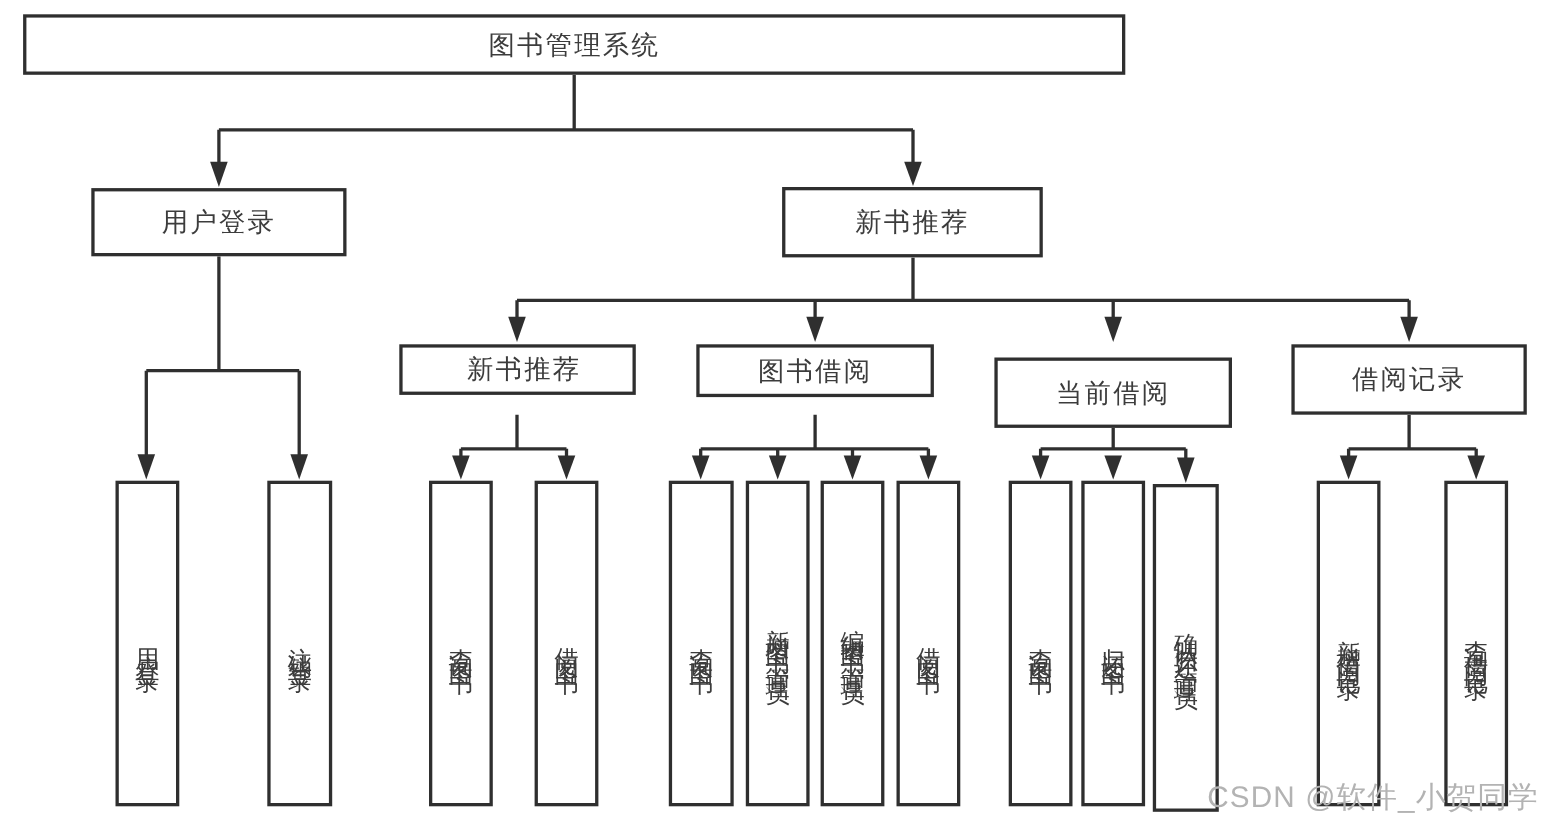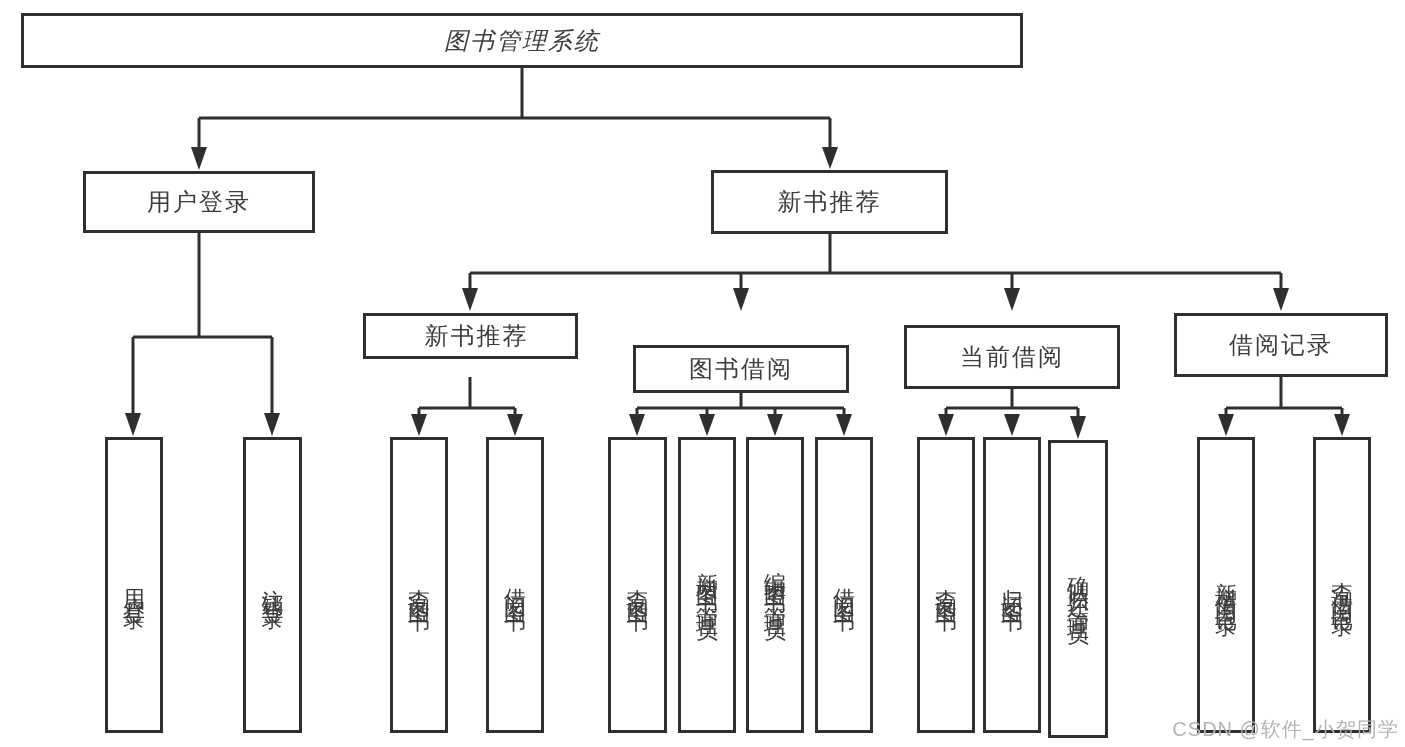--- a/index.html
+++ b/index.html
@@ -48,21 +48,21 @@
     writing-mode: vertical-rl;
     letter-spacing: 7px;
     line-height: 1;
     color: var(--text);
   }
 
   .watermark {
     position: absolute;
     right: 6px;
     bottom: 4px;
-    font-size: 20px;
+    font-size: 27px;
     color: var(--watermark);
     letter-spacing: 1px;
     z-index: 10;
     white-space: nowrap;
   }
 </style>
 </head>
 <body>
 
 <div class="canvas">
@@ -103,35 +103,35 @@
       <polygon points="1004,414 1020,414 1012,436"></polygon>
       <polygon points="1070,416 1086,416 1078,439"></polygon>
     </g>
     <g>
       <path d="M1281,377 V408 M1226,408 H1342 M1226,408 V416 M1342,408 V416"></path>
       <polygon points="1218,414 1234,414 1226,436"></polygon>
       <polygon points="1334,414 1350,414 1342,436"></polygon>
     </g>
   </svg>
 
-  <div class="node h" style="left:21px; top:13px; width:1002px; height:55px;font-style:italic;">
+  <div class="node h" style="left:21px; top:13px; width:1002px; height:55px;">
     <span>图书管理系统</span>
   </div>
 
   <div class="node h" style="left:83px; top:171px; width:232px; height:62px;">
     <span>用户登录</span>
   </div>
   <div class="node h" style="left:711px; top:170px; width:237px; height:64px;">
     <span>新书推荐</span>
   </div>
 
   <div class="node h" style="left:363px; top:313px; width:215px; height:46px;padding-left:12px;">
     <span>新书推荐</span>
   </div>
-  <div class="node h" style="left:633px; top:313px; width:216px; height:48px;margin-top:32px;">
+  <div class="node h" style="left:633px; top:313px; width:216px; height:48px;">
     <span>图书借阅</span>
   </div>
   <div class="node h" style="left:904px; top:313px; width:216px; height:64px;margin-top:12px;">
     <span>当前借阅</span>
   </div>
   <div class="node h" style="left:1174px; top:313px; width:214px; height:64px;">
     <span>借阅记录</span>
   </div>
 
   <div class="node v" style="left:105px; top:437px; width:58px; height:296px;">

